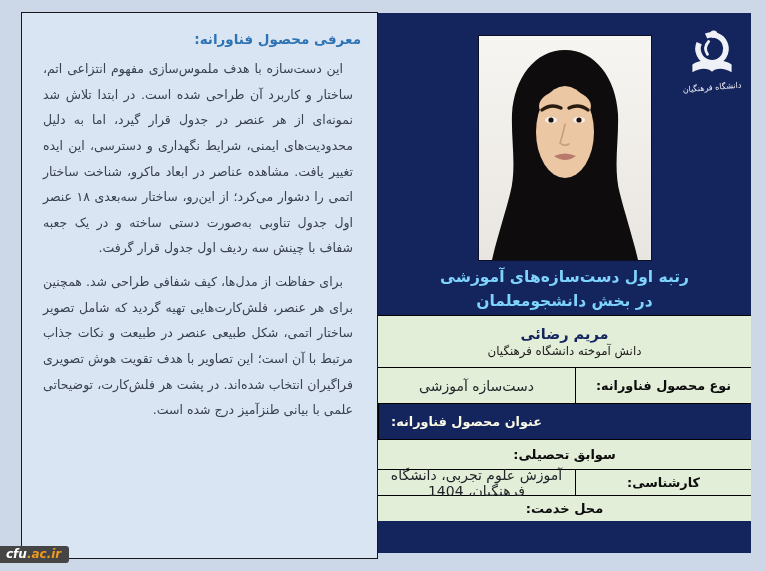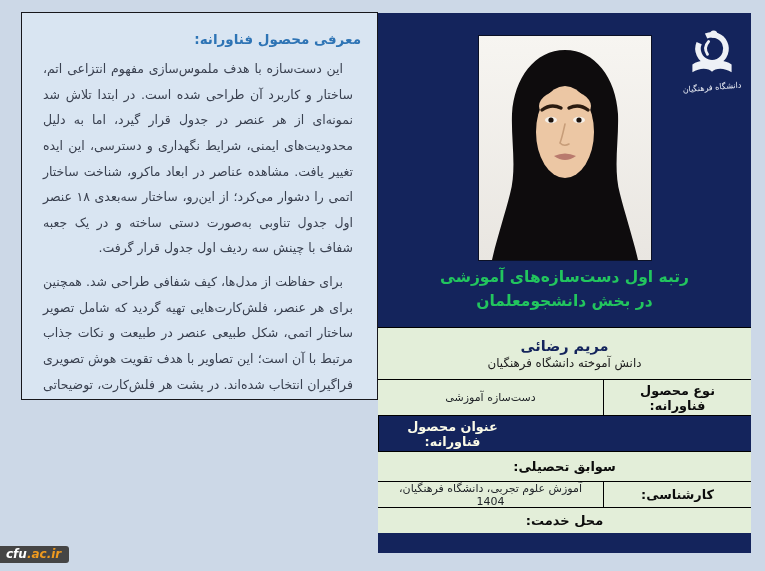--- a/index.html
+++ b/index.html
@@ -6,21 +6,21 @@
   html,body { background:#b9c6d6; }
   .page {
     position:relative; width:765px; height:571px;
     background:#ccd8e7;
     font-family:"DejaVu Sans", sans-serif;
     overflow:hidden;
   }
 
   
   .left-panel {
-    position:absolute; left:21px; top:12px; width:357px; height:388px;
+    position:absolute; left:21px; top:12px; width:357px; height:547px;
     background:#d9e5f2; border:1.5px solid #17171c;
     padding:14px 16px 8px 13px;
     direction:rtl; overflow:hidden;
   }
   .left-title {
     color:#2e74b5; font-weight:bold; font-size:13.5px;
     margin:4px 0 9px 0;
   }
   .left-panel p {
     font-size:12.5px; line-height:2.05; color:#3a4150;
@@ -45,45 +45,45 @@
   .photo {
     position:absolute; left:50%; transform:translateX(-50%); top:23px;
     width:172px; height:224px; background:#f4f2ee;
     box-shadow:0 0 0 1px #0b1025;
   }
   .photo svg { width:100%; height:100%; display:block; }
 
   .banner {
     height:52px; flex:none; display:flex; flex-direction:column;
     align-items:center; justify-content:center;
-    color:#22c55e; font-weight:bold; font-size:15.5px;
+    color:#7dd3fc; font-weight:bold; font-size:15.5px;
     direction:rtl; line-height:24px; text-align:center;
   }
 
   .name-strip {
     height:53px; flex:none; background:#e3eed9;
     border-top:1.5px solid #000; border-bottom:1.5px solid #000;
     text-align:center; direction:rtl;
-    display:flex; flex-direction:column; justify-content:center; gap:2px;margin-top:12px;
+    display:flex; flex-direction:column; justify-content:center; gap:2px;
   }
   .person-name { color:#14245c; font-weight:bold; font-size:14.5px; }
   .person-subtitle { color:#1c1c1c; font-size:11.8px; }
 
   .info-table { flex:1; display:flex; flex-direction:column; direction:ltr; }
   .trow { display:flex; flex:none; background:#e3eed9; border-bottom:1.5px solid #000; }
   .trow.navy { background:#14245c; }
   .trow:last-child { border-bottom:none; }
   .r1{height:36px}.r2{height:36px}.r3{height:30px}.r4{height:26px}.r5{height:25px}.r6{height:36px}
   .cell {
     display:flex; align-items:center; justify-content:center;
     direction:rtl; text-align:center; padding:0 6px;
   }
-  .cell.value { flex:1; font-size:11px; color:#1f2327; }
+  .cell.value { flex:1; font-size:14px; color:#1f2327; }
   .cell.label {
-    width:148px; flex:none; border-left:1.5px solid #000;
+    width:176px; flex:none; border-left:1.5px solid #000;
     font-weight:bold; font-size:12.8px; color:#0c0c0c;
   }
   .trow.navy .cell { color:#f2f4ea; }
   .trow.navy .cell.label { color:#fbfbe8; }
   .cell.full { flex:1; font-weight:bold; font-size:13px; color:#0c0c0c; }
   .cell.full.plain { font-weight:normal; font-size:12.6px; color:#22262b; }
 
   
   .watermark {
     position:absolute; left:0; top:546px; height:17px;

